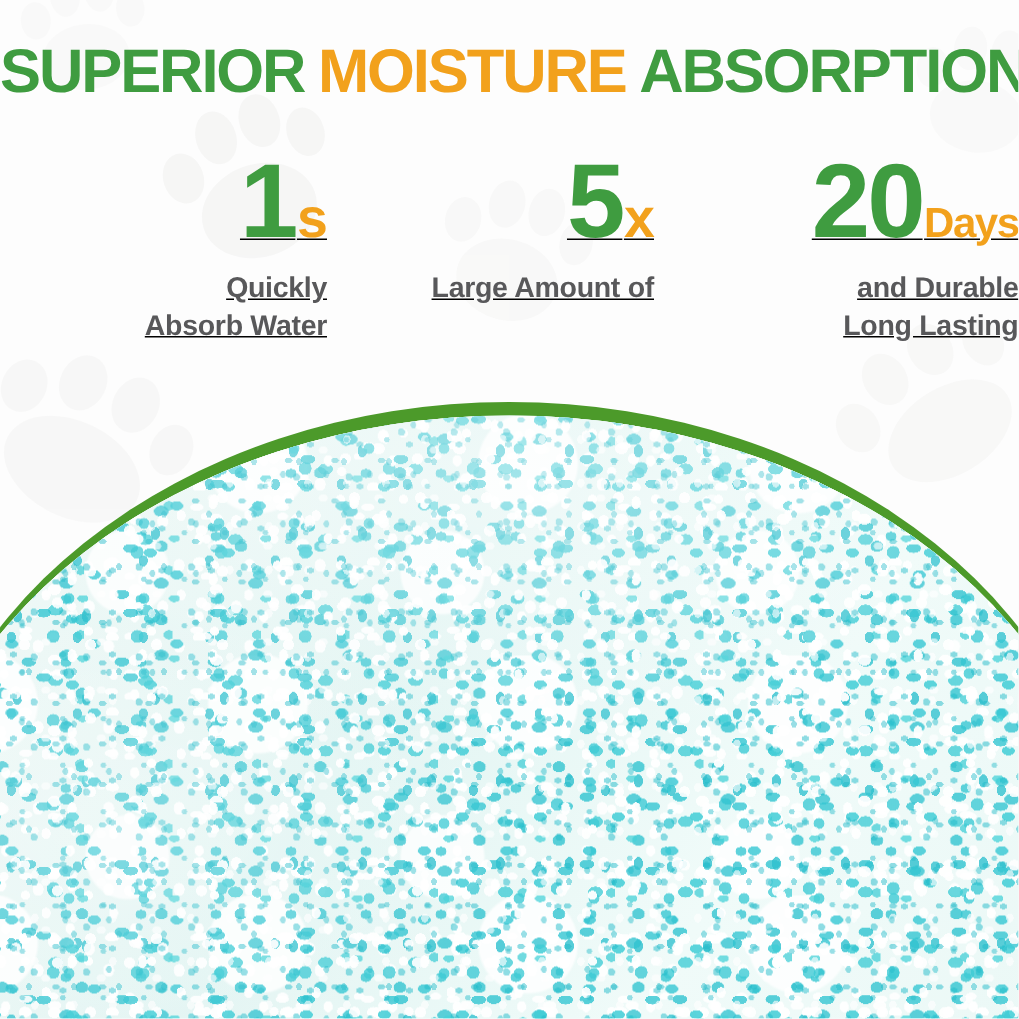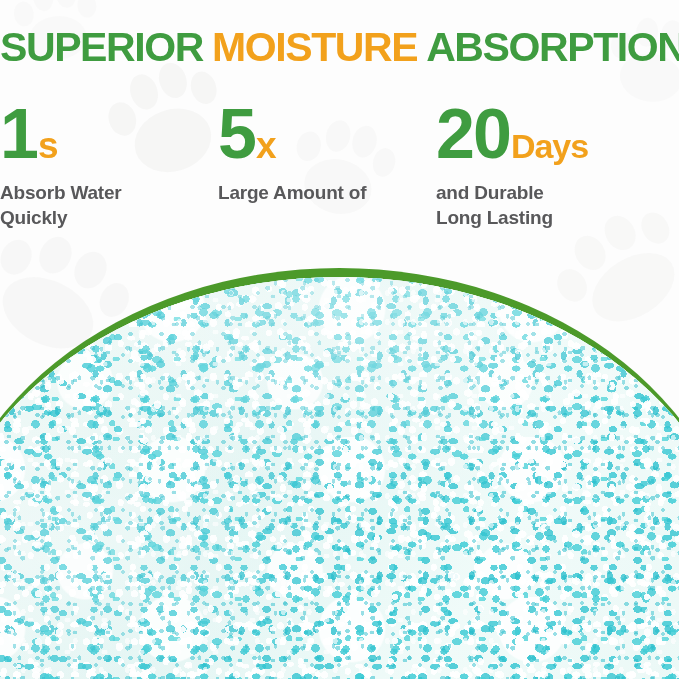--- a/index.html
+++ b/index.html
@@ -41,21 +41,21 @@
   .headline .sp { display:inline-block; width:9px; }
 
   
   .stats {
     position:absolute;
     left:0; top:98px;
     width:679px;
     display:flex;
     z-index:3;
   }
-  .stat { flex:1 1 0; text-align:left; }
+  .stat { flex:1 1 0; text-align:right;text-decoration:underline; }
   .stat.s1 { flex:0 0 218px; }
   .stat.s2 { flex:0 0 218px; }
   .stat.s3 { flex:0 0 243px; }
 
   .stat-figure {
     display:block;
     line-height:72px;
     height:74px;
     white-space:nowrap;
   }
@@ -67,21 +67,21 @@
     vertical-align:baseline;
   }
   .stat-unit {
     font-size:37px;
     font-weight:bold;
     color:#F2A11C;
     vertical-align:baseline;
     margin-left:1px;
     letter-spacing:-0.5px;
   }
-  .stat.s3 .stat-unit { font-size:34px; letter-spacing:-1px; }
+  .stat.s3 .stat-unit { font-size:28px; letter-spacing:-1px; }
 
   .stat-caption {
     margin-top:8px;
     font-size:19px;
     font-weight:bold;
     color:#58585A;
     line-height:25px;
     letter-spacing:-0.2px;
   }
 
@@ -231,22 +231,22 @@
     <span class="w-green">SUPERIOR</span><span class="sp"></span><span class="w-orange">MOISTURE</span><span class="sp"></span><span class="w-green">ABSORPTION</span>
   </h1>
 
   <div class="stats">
 
     <div class="stat s1">
       <span class="stat-figure">
         <span class="stat-number">1</span><span class="stat-unit">s</span>
       </span>
       <div class="stat-caption">
+        <div>Quickly</div>
         <div>Absorb Water</div>
-        <div>Quickly</div>
       </div>
     </div>
 
     <div class="stat s2">
       <span class="stat-figure">
         <span class="stat-number">5</span><span class="stat-unit">x</span>
       </span>
       <div class="stat-caption">
         <div>Large Amount of</div>
       </div>

